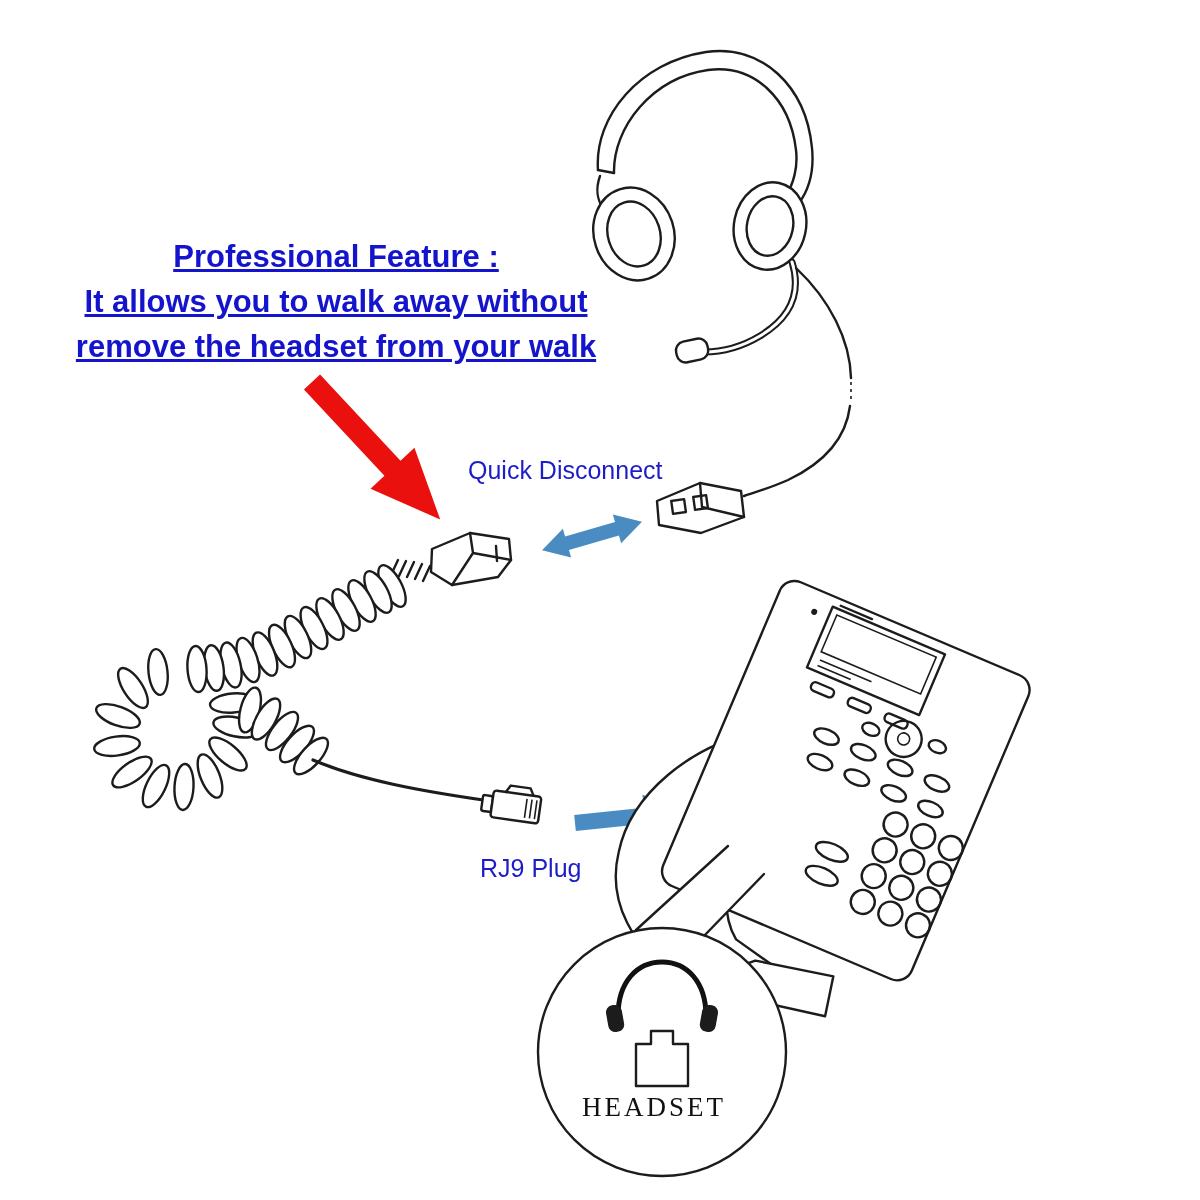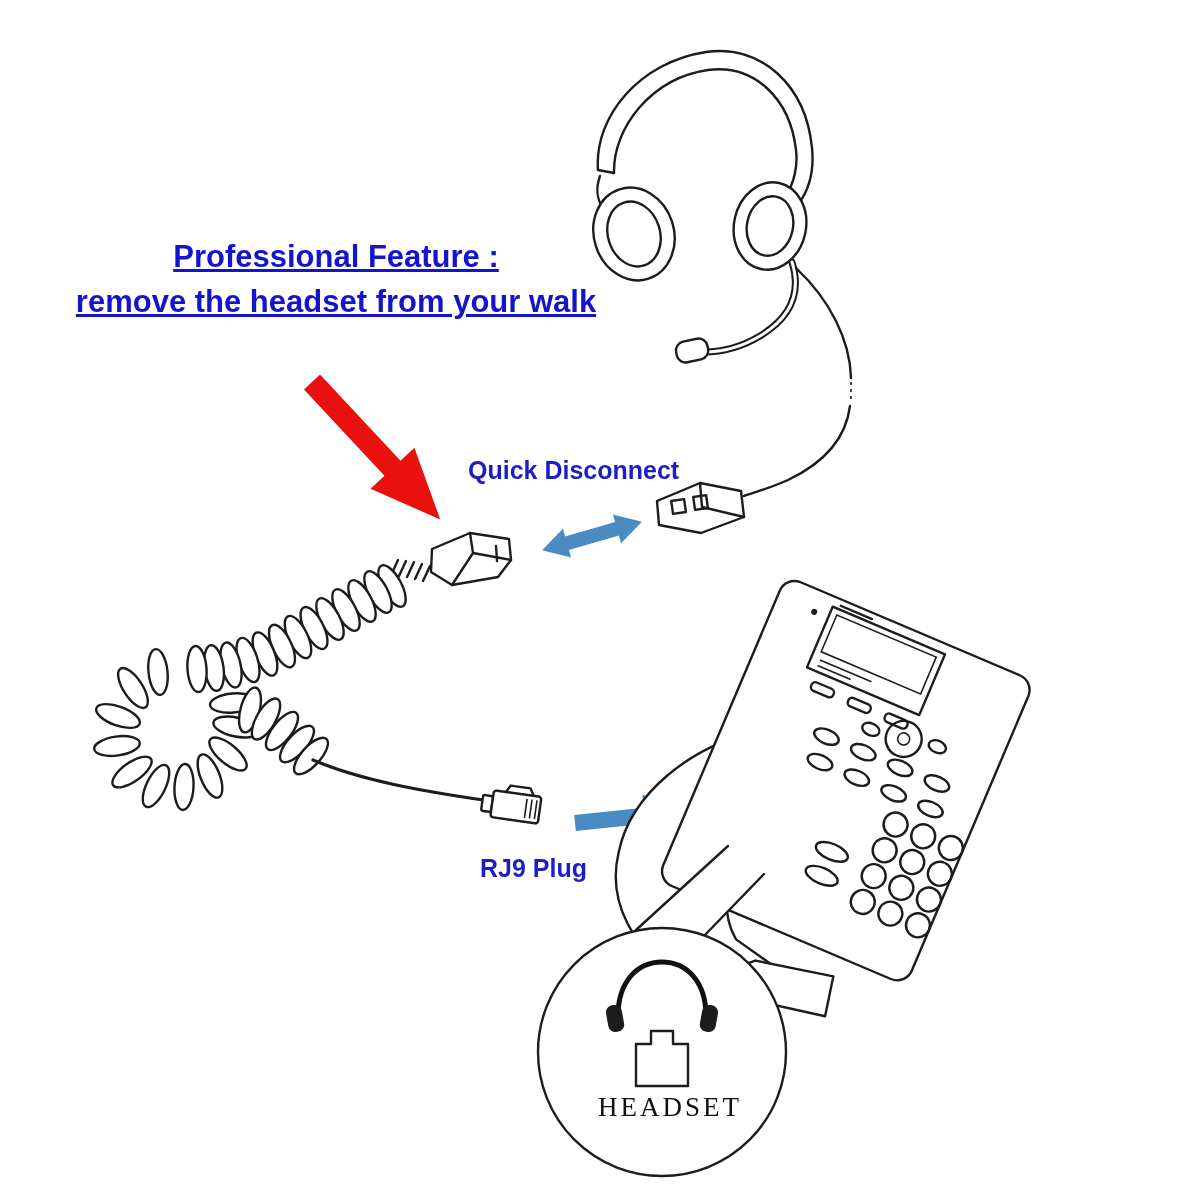--- a/index.html
+++ b/index.html
@@ -21,26 +21,26 @@
   .white{fill:#ffffff;stroke:none;}
   
   .note-block{
     position:absolute;left:6px;top:234px;width:660px;
     text-align:center;color:var(--color-note_text,#1414cc);
     font-weight:bold;font-size:31px;line-height:45px;
   }
   .note-block div{text-decoration:underline;}
   .lbl{
     position:absolute;color:var(--color-label_text,#1d1dc8);
-    font-weight:bold;font-size:25px;white-space:nowrap;
+    font-weight:normal;font-size:25px;white-space:nowrap;
   }
   .lbl-qd{left:468px;top:456px;}
   .lbl-rj9{left:480px;top:854px;text-align:center;}
   .lbl-headset{
-    position:absolute;left:582px;top:1092px;width:160px;text-align:right;
+    position:absolute;left:582px;top:1092px;width:160px;text-align:left;
     font-family:"Liberation Serif",serif;font-size:27px;letter-spacing:3px;
     color:#111;font-weight:normal;
   }
 </style>
 </head>
 <body>
 
 <div class="stage">
 
 <svg width="1200" height="1200" viewBox="0 0 1200 1200">
@@ -185,20 +185,21 @@
     <circle class="lnw" cx="662" cy="1052" r="124"></circle>
     <path d="M 618,1016 C 618,982 637,962 662,962 C 687,962 706,982 706,1016" stroke="#111" stroke-width="5" fill="none" stroke-linecap="round"></path>
     <rect class="dark" x="607" y="1005" width="16" height="27" rx="7" transform="rotate(-10 615 1018)"></rect>
     <rect class="dark" x="701" y="1005" width="16" height="27" rx="7" transform="rotate(10 709 1018)"></rect>
     <path class="ln" d="M 636,1086 L 636,1044 L 651,1044 L 651,1031 L 673,1031 L 673,1044 L 688,1044 L 688,1086 Z"></path>
   </g>
 </svg>
 
 <div class="note-block">
   <div>Professional Feature : </div>
+  <div>It allows you to walk away without </div>
   <div>remove the headset from your walk</div>
 </div>
 
 <div class="lbl lbl-qd">Quick Disconnect</div>
 <div class="lbl lbl-rj9">RJ9 Plug</div>
 <div class="lbl-headset">HEADSET</div>
 
 </div>
 
 </body></html>

